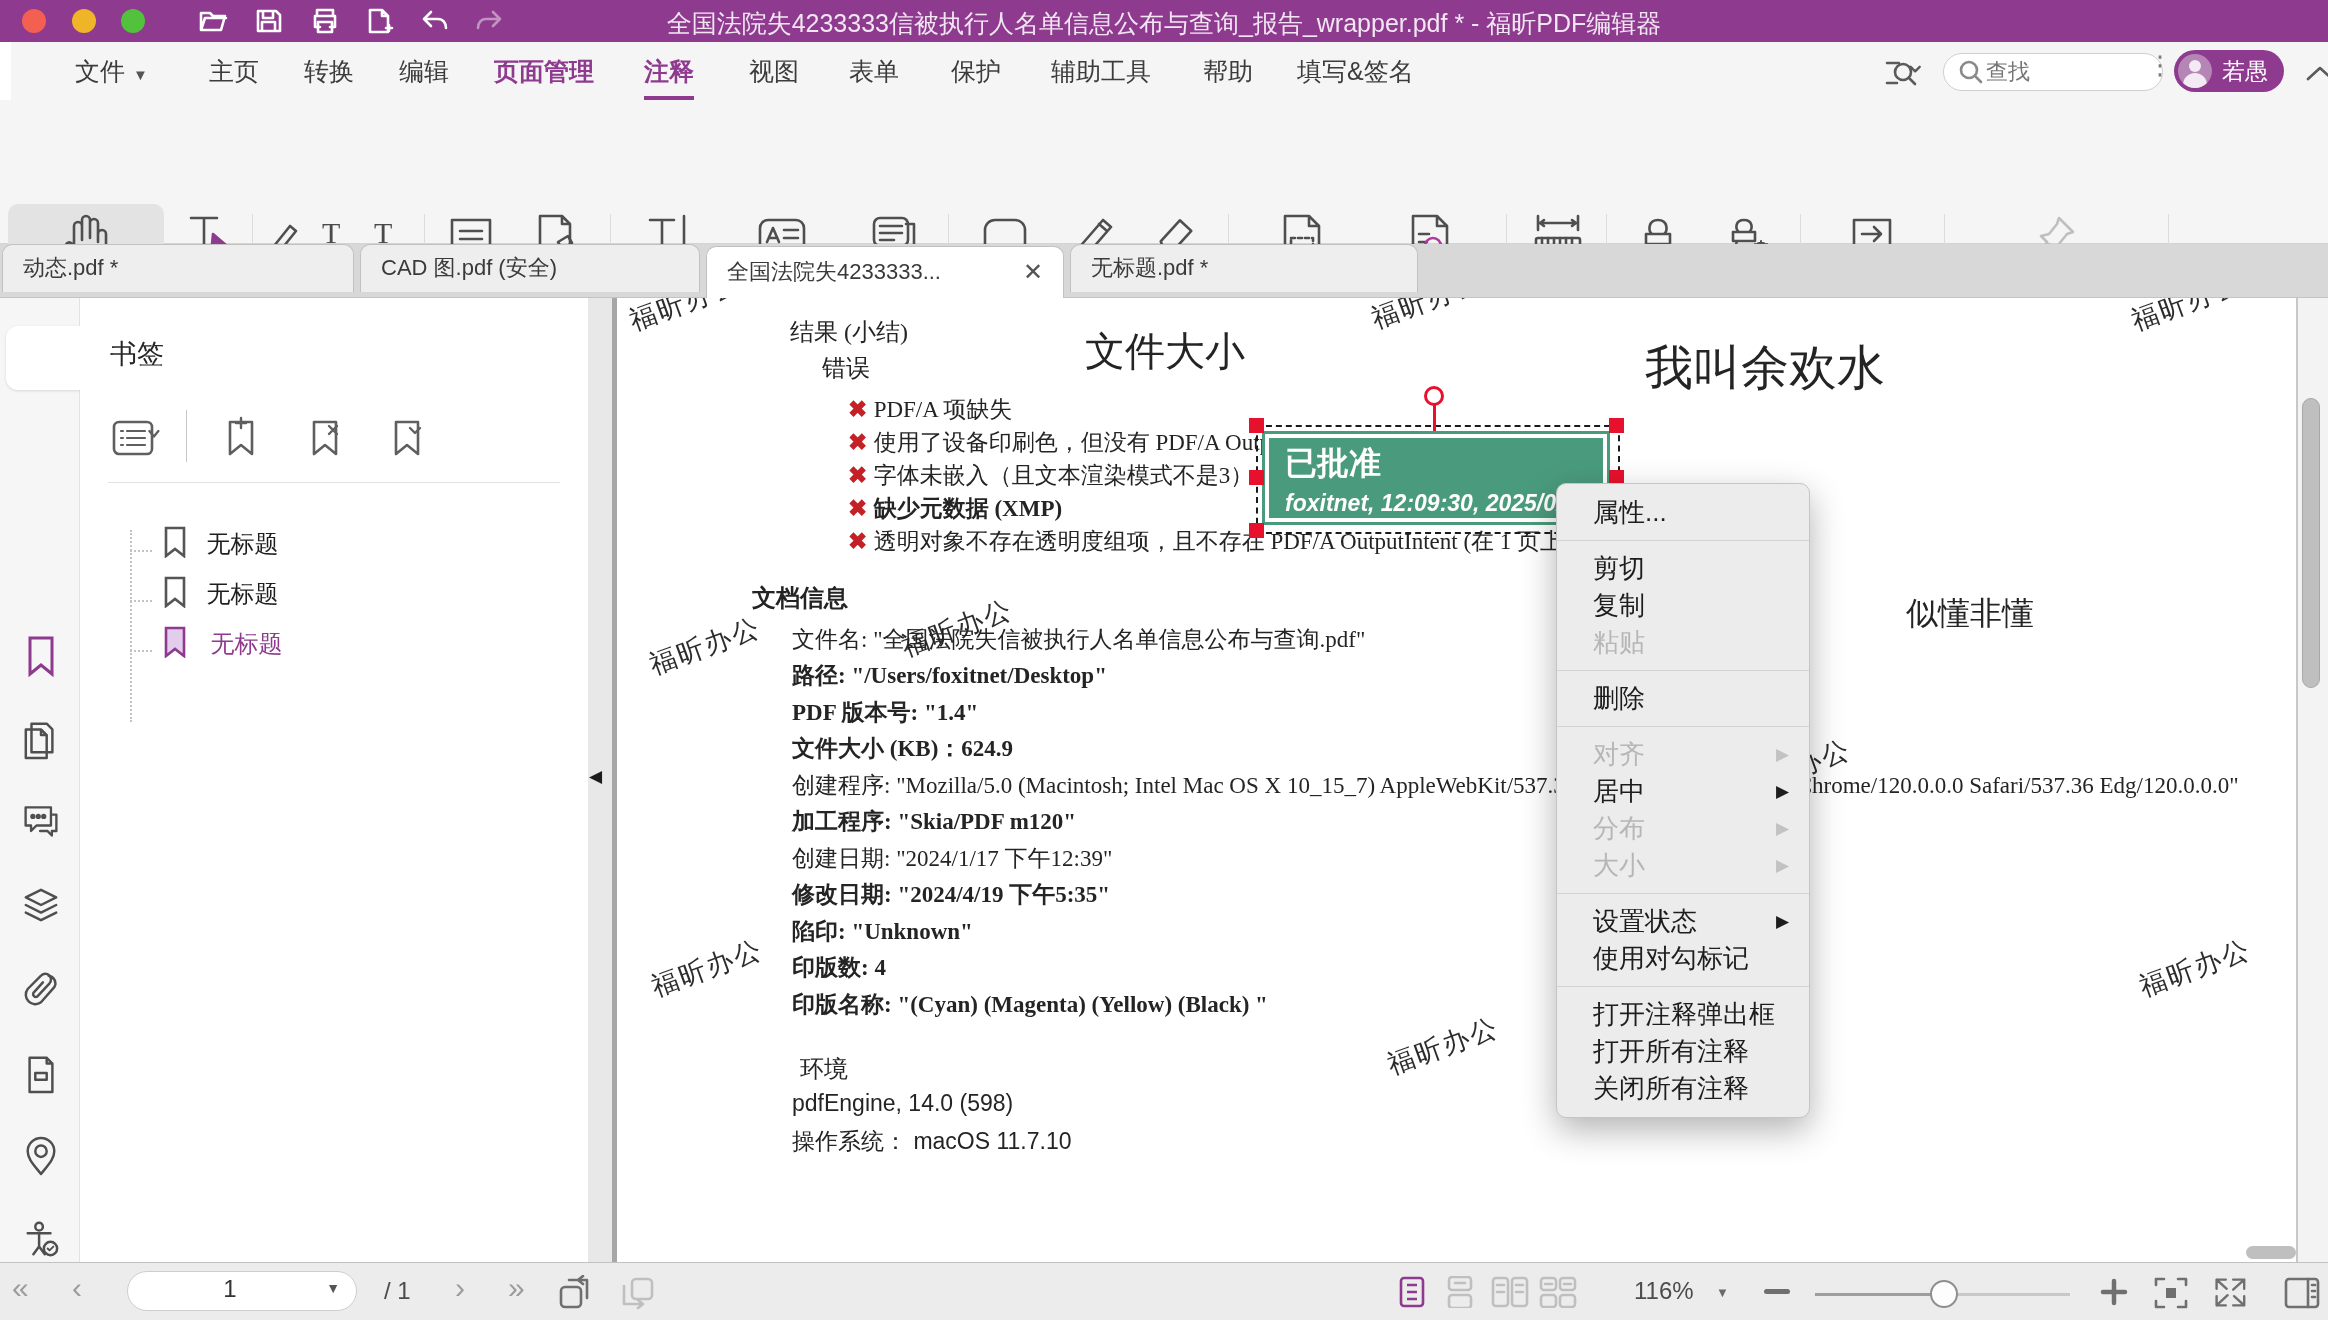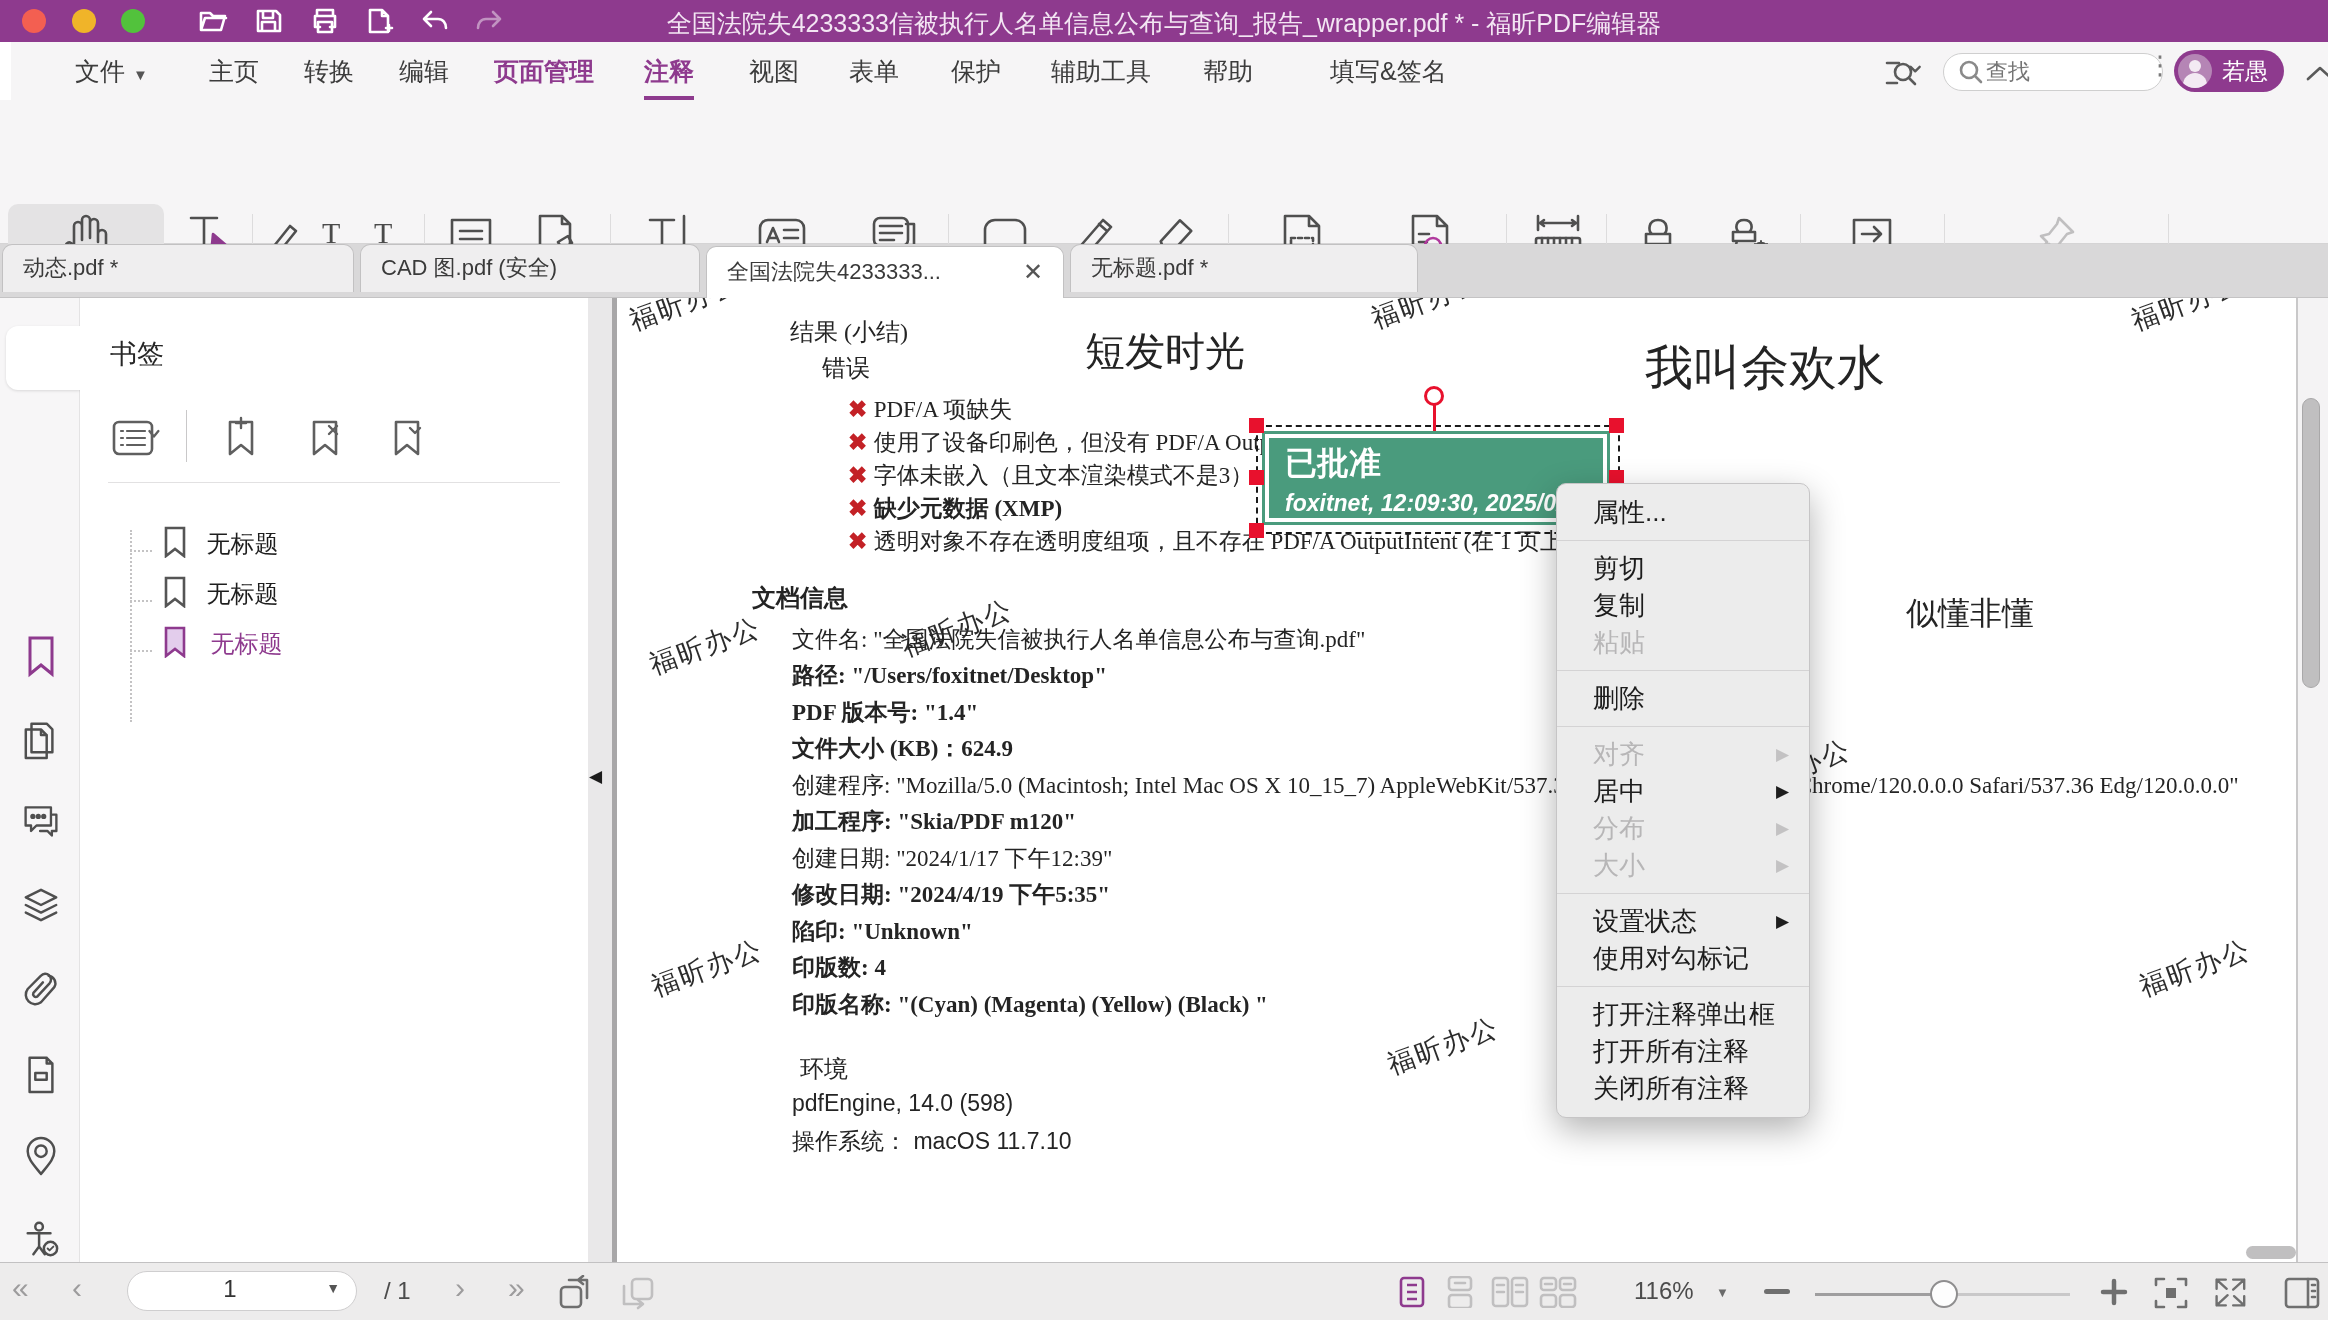--- a/index.html
+++ b/index.html
@@ -149,21 +149,21 @@
     <span class="abs mi" style="left:198px;">主页</span>
     <span class="abs mi" style="left:293px;">转换</span>
     <span class="abs mi" style="left:388px;">编辑</span>
     <span class="abs mi accent" style="left:483px;">页面管理</span>
     <span class="abs mi sel" style="left:633px;">注释</span>
     <span class="abs mi" style="left:738px;">视图</span>
     <span class="abs mi" style="left:838px;">表单</span>
     <span class="abs mi" style="left:940px;">保护</span>
     <span class="abs mi" style="left:1040px;">辅助工具</span>
     <span class="abs mi" style="left:1192px;">帮助</span>
-    <span class="abs mi" style="left:1319px;text-align:center;">填写&amp;签名</span>
+    <span class="abs mi" style="left:1286px;text-align:center;">填写&amp;签名</span>
 
     <span class="abs" style="left:1874px;top:15px;">
       <svg width="40" height="30" viewBox="0 0 40 30">
           <g class="ic" style="stroke:#5a5a5a;">
             <path d="M2 6 h12 M2 26 h10"></path>
             <circle cx="18" cy="15" r="8"></circle>
             <path d="M24 21 l6 6"></path>
             <path d="M33 12 l5 5 5-5" transform="translate(-4 -1) scale(.9)"></path>
           </g>
         </svg>
@@ -549,21 +549,21 @@
 
         <div class="abs dtx ser" style="left:173px;top:18px;font-size:24px;">结果 (小结)</div>
         <div class="abs dtx ser" style="left:205px;top:54px;font-size:24px;">错误</div>
 
         <div class="abs" style="left:231px;top:96px;"><span class="xmark">✖ </span><span class="dtx ser">PDF/A 项缺失</span></div>
         <div class="abs" style="left:231px;top:129px;"><span class="xmark">✖ </span><span class="dtx ser">使用了设备印刷色，但没有 PDF/A OutputIntent</span></div>
         <div class="abs" style="left:231px;top:162px;"><span class="xmark">✖ </span><span class="dtx ser">字体未嵌入（且文本渲染模式不是3）（在 1 页上</span></div>
         <div class="abs" style="left:231px;top:195px;font-weight:bold;"><span class="xmark">✖ </span><span class="dtx ser">缺少元数据 (XMP)</span></div>
         <div class="abs" style="left:231px;top:228px;"><span class="xmark">✖ </span><span class="dtx ser">透明对象不存在透明度组项，且不存在 PDF/A OutputIntent (在 1 页上找到 4 个)</span></div>
 
-        <div class="abs dtx ser" style="left:468px;top:26px;font-size:40px;">短发时光</div>
+        <div class="abs dtx ser" style="left:468px;top:26px;font-size:40px;">文件大小</div>
         <div class="abs dtx" style="left:1028px;top:38px;font-size:48px;">我叫余欢水</div>
         <div class="abs dtx" style="left:1289px;top:294px;font-size:32px;">似懂非懂</div>
 
         <div class="abs dtx ser" style="left:135px;top:284px;font-size:24px;font-weight:bold;">文档信息</div>
         <div class="abs dtx ser" style="left:175px;top:326px;">文件名: "全国法院失信被执行人名单信息公布与查询.pdf"</div>
         <div class="abs dtx ser" style="left:175px;top:362px;font-weight:bold;">路径: "/Users/foxitnet/Desktop"</div>
         <div class="abs dtx ser" style="left:175px;top:399px;font-weight:bold;">PDF 版本号: "1.4"</div>
         <div class="abs dtx ser" style="left:175px;top:435px;font-weight:bold;">文件大小 (KB)：624.9</div>
         <div class="abs dtx ser" style="left:175px;top:472px;">创建程序: "Mozilla/5.0 (Macintosh; Intel Mac OS X 10_15_7) AppleWebKit/537.36 (KHTML, like Gecko) Chrome/120.0.0.0 Safari/537.36 Edg/120.0.0.0"</div>
         <div class="abs dtx ser" style="left:175px;top:508px;font-weight:bold;">加工程序: "Skia/PDF m120"</div>

